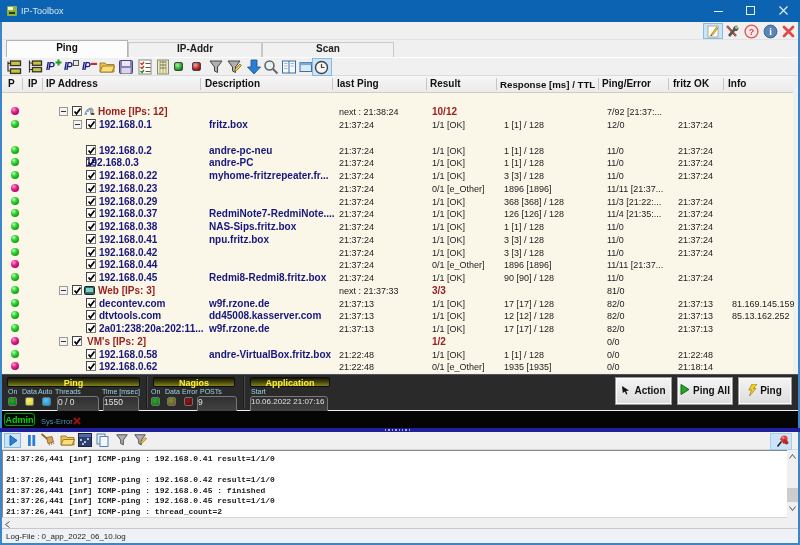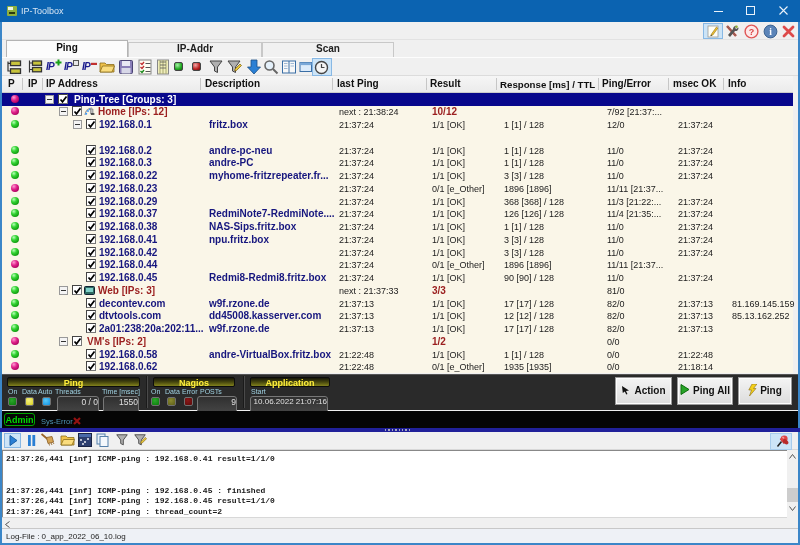--- a/index.html
+++ b/index.html
@@ -17,21 +17,21 @@
 .mac { color:#222; }
 .val { color:#1c1c1c; font-size:9px !important; top:2px !important; }
 .grpv { color:#9b2020; font-weight:bold;text-align:right; }
 .sel { color:#fff; font-weight:bold; }
 .hdrline { position:absolute; top:2px; bottom:2px; width:1px; background:#c6c6c6; }
 .tbtn { position:absolute; top:377px; height:28px; background:linear-gradient(#f4f4f4,#dcdcdc);
         border:1px solid #9a9a9a; box-shadow: inset 0 0 0 1px #fdfdfd; font-size:10px; font-weight:bold;
         color:#111; text-align:center; }
 .dlbl { position:absolute; color:#a0d2e2; font-size:7px; }
 .dbox { position:absolute; height:24px; background:linear-gradient(#303030,#4e4e4e); border:1px solid #787878;
-        border-radius:3px; color:#e0e0e0; font-size:8.5px; text-align:right; line-height:10px; }
+        border-radius:3px; color:#e0e0e0; font-size:8.5px; text-align:left; line-height:10px; }
 .dsq { position:absolute; width:9px; height:9px; border-radius:2px; border:1px solid #707070; }
 .ghdr { position:absolute; top:377px; height:10px; background:linear-gradient(#16160a,#46460e 50%,#78781a 92%,#82821e);
         border:1px solid #0c0c0c; border-radius:2px; color:#ffee3c; font-size:9px; font-weight:bold;
         text-align:center; line-height:10px; }
 .ticon { position:absolute; top:59px; width:16px; height:16px; }
 </style></head><body>
 <div id="win">
 <div class="abs" style="left:0;top:0;width:800px;height:22px;background:#0b63b1"></div>
     <div class="abs" style="left:7px;top:5.5px;width:10px;height:10px;background:#8fb03e;border-radius:1px">
       <div class="abs" style="left:1px;top:1px;width:5px;height:3.5px;background:#eef4e4"></div>
@@ -173,37 +173,25 @@
       <div class="hdrline" style="left:666px"></div>
       <div class="hdrline" style="left:721px"></div>
       <span class="abs" style="left:6px;top:2px;font-size:10px;font-weight:bold;color:#101010;white-space:nowrap">P</span>
       <span class="abs" style="left:26px;top:2px;font-size:10px;font-weight:bold;color:#101010;white-space:nowrap">IP</span>
       <span class="abs" style="left:44px;top:2px;font-size:10px;font-weight:bold;color:#101010;white-space:nowrap">IP Address</span>
       <span class="abs" style="left:203px;top:2px;font-size:10px;font-weight:bold;color:#101010;white-space:nowrap">Description</span>
       <span class="abs" style="left:335px;top:2px;font-size:10px;font-weight:bold;color:#101010;white-space:nowrap">last Ping</span>
       <span class="abs" style="left:428px;top:2px;font-size:10px;font-weight:bold;color:#101010;white-space:nowrap">Result</span>
       <span class="abs" style="left:498px;top:2.5px;font-size:9.7px;font-weight:bold;color:#101010;white-space:nowrap">Response [ms] / TTL</span>
       <span class="abs" style="left:600px;top:2px;font-size:10px;font-weight:bold;color:#101010;white-space:nowrap">Ping/Error</span>
-      <span class="abs" style="left:671px;top:2px;font-size:10px;font-weight:bold;color:#101010;white-space:nowrap">msec OK</span>
+      <span class="abs" style="left:671px;top:2px;font-size:10px;font-weight:bold;color:#101010;white-space:nowrap">fritz OK</span>
       <span class="abs" style="left:726px;top:2px;font-size:10px;font-weight:bold;color:#101010;white-space:nowrap">Info</span>
     </div>
     <div class="abs" style="left:2px;top:92.5px;width:791px;height:280.5px;background:#faf6e8"></div>
     <div class="abs" style="left:793px;top:76px;width:5px;height:297px;background:#f0f0f0"></div>
-    <div class="row" style="top:92.5px;background:#08088c;">
-      <i class="crc" style="left:9px;top:2px;background:radial-gradient(circle at 35% 30%, #ff9ad2 0%, #e0218a 40%, #a8005c 80%, #70003d 100%)"></i>
-      <i class="mbx" style="left:43px;top:2px">
-        <b></b>
-      </i>
-      <i class="cbx" style="left:56px;top:1px">
-        <svg width="9" height="9" viewBox="0 0 9 9">
-          <path d="M1.5 4.5 L3.5 6.8 L7.5 1.5" stroke="#000" stroke-width="1.7" fill="none"></path>
-        </svg>
-      </i>
-      <span class="sel" style="left:72px">Ping-Tree [Groups: 3]</span>
-    </div>
     <div class="row" style="top:105.25px;">
       <i class="crc" style="left:9px;top:2px;background:radial-gradient(circle at 35% 30%, #ff9ad2 0%, #e0218a 40%, #a8005c 80%, #70003d 100%)"></i>
       <i class="mbx" style="left:57px;top:2px">
         <b></b>
       </i>
       <i class="cbx" style="left:70px;top:1px">
         <svg width="9" height="9" viewBox="0 0 9 9">
           <path d="M1.5 4.5 L3.5 6.8 L7.5 1.5" stroke="#000" stroke-width="1.7" fill="none"></path>
         </svg>
       </i>
@@ -253,21 +241,21 @@
       <span class="val" style="left:605px">11/0</span>
       <span class="val" style="left:676px">21:37:24</span>
     </div>
     <div class="row" style="top:156.25px;">
       <i class="crc" style="left:9px;top:2px;background:radial-gradient(circle at 35% 30%, #b8ffb8 0%, #35d435 35%, #0f9c0f 75%, #076b07 100%)"></i>
       <i class="cbx" style="left:84px;top:1px">
         <svg width="9" height="9" viewBox="0 0 9 9">
           <path d="M1.5 4.5 L3.5 6.8 L7.5 1.5" stroke="#000" stroke-width="1.7" fill="none"></path>
         </svg>
       </i>
-      <span class="ip" style="left:97px">192.168.0.3</span>
+      <span class="ip" style="left:84px">192.168.0.3</span>
       <span class="ip" style="left:207px">andre-PC</span>
       <span class="val" style="left:337px">21:37:24</span>
       <span class="val" style="left:430px">1/1 [OK]</span>
       <span class="val" style="left:502px">1 [1] / 128</span>
       <span class="val" style="left:605px">11/0</span>
       <span class="val" style="left:676px">21:37:24</span>
     </div>
     <div class="row" style="top:169.0px;">
       <i class="crc" style="left:9px;top:2px;background:radial-gradient(circle at 35% 30%, #b8ffb8 0%, #35d435 35%, #0f9c0f 75%, #076b07 100%)"></i>
       <i class="cbx" style="left:84px;top:1px">
@@ -589,20 +577,21 @@
     <div class="abs" style="left:770px;top:432.5px;width:22px;height:17px;background:#cce4f7;border:1px solid #a8ccec"></div>
     <svg class="abs" style="left:776px;top:434px" width="13" height="14" viewBox="0 0 13 14">
       <path d="M1.5 12.5 L5.5 7.5" stroke="#222" stroke-width="1.5"></path>
       <path d="M4.5 4.5 L8.5 9.5" stroke="#c03838" stroke-width="2"></path>
       <ellipse cx="8.2" cy="4.8" rx="3.4" ry="3.2" fill="#e04444"></ellipse>
       <ellipse cx="9.6" cy="7.8" rx="3.2" ry="2" transform="rotate(40 9.6 7.8)" fill="#b82a2a"></ellipse>
       <ellipse cx="7.2" cy="3.6" rx="1.3" ry="0.9" fill="#f49a9a" transform="rotate(40 7.2 3.6)"></ellipse>
     </svg>
     <div class="abs" style="left:2px;top:449.5px;width:785px;height:67px;background:#fff;border-top:1px solid #888;border-left:1px solid #888;overflow:hidden">
       <div style="position:absolute;left:3px;top:3.0px;font-family:'Liberation Mono',monospace;font-size:8px;font-weight:bold;color:#1a1a1a;white-space:pre">21:37:26,441 [inf] ICMP-ping : 192.168.0.41 result=1/1/0</div>
+      <div style="position:absolute;left:3px;top:24.4px;font-family:'Liberation Mono',monospace;font-size:8px;font-weight:bold;color:#1a1a1a;white-space:pre">21:37:26,441 [inf] ICMP-ping : 192.168.0.42 result=1/1/0</div>
       <div style="position:absolute;left:3px;top:35.099999999999994px;font-family:'Liberation Mono',monospace;font-size:8px;font-weight:bold;color:#1a1a1a;white-space:pre">21:37:26,441 [inf] ICMP-ping : 192.168.0.45 : finished</div>
       <div style="position:absolute;left:3px;top:45.8px;font-family:'Liberation Mono',monospace;font-size:8px;font-weight:bold;color:#1a1a1a;white-space:pre">21:37:26,441 [inf] ICMP-ping : 192.168.0.45 result=1/1/0</div>
       <div style="position:absolute;left:3px;top:56.5px;font-family:'Liberation Mono',monospace;font-size:8px;font-weight:bold;color:#1a1a1a;white-space:pre">21:37:26,441 [inf] ICMP-ping : thread_count=2</div>
     </div>
     <div class="abs" style="left:787px;top:449.5px;width:11px;height:67px;background:#f0f0f0">
       <svg class="abs" style="left:2px;top:4px" width="7" height="5">
         <path d="M0.5 4.5 L3.5 0.5 L6.5 4.5" stroke="#555" fill="none"></path>
       </svg>
       <div class="abs" style="left:0;top:38px;width:11px;height:14px;background:#cdcdcd"></div>
       <svg class="abs" style="left:2px;top:56px" width="7" height="5">

